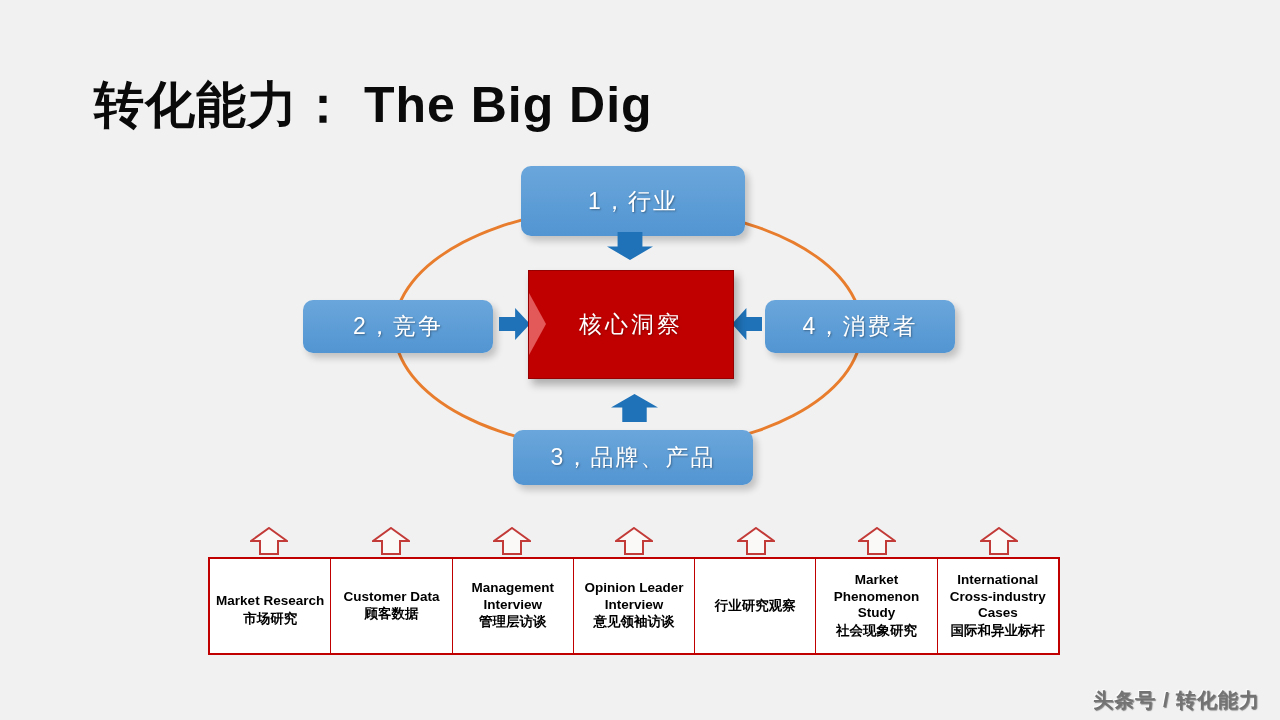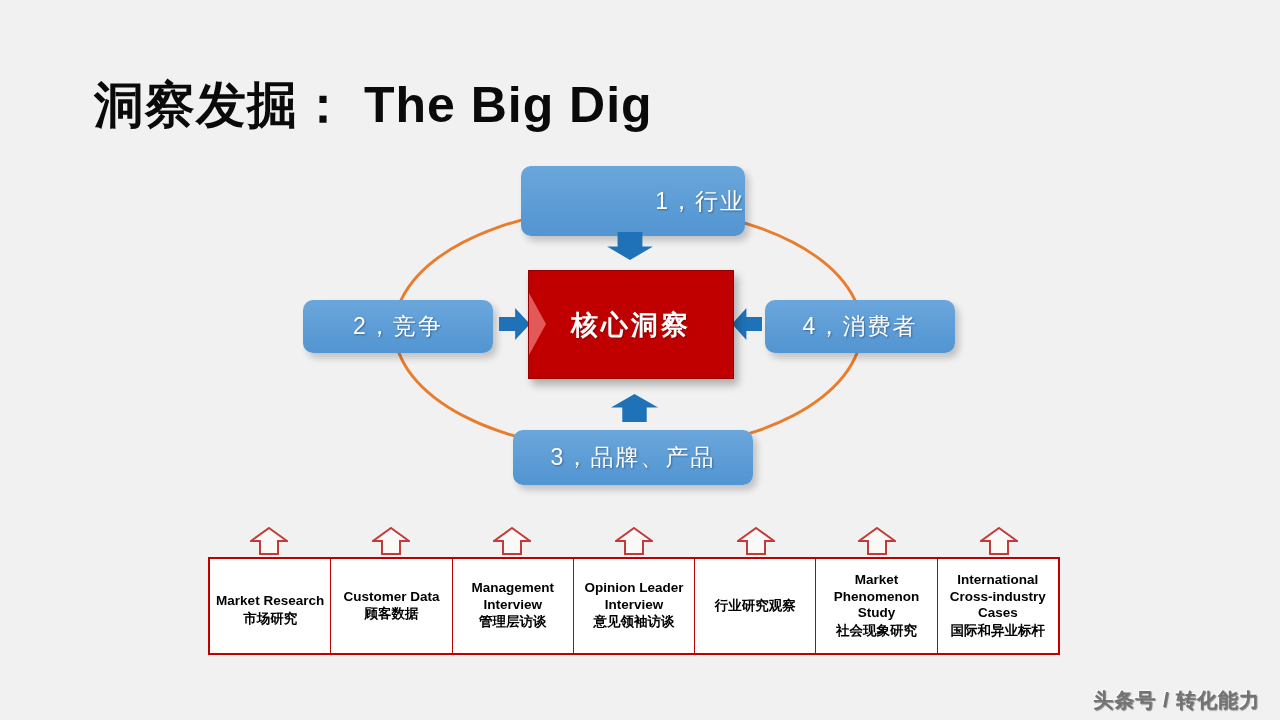--- a/index.html
+++ b/index.html
@@ -33,34 +33,34 @@
   .node{
     position:absolute;z-index:3;
     background:linear-gradient(#6aa6db,#5295d2);
     border-radius:10px;
     box-shadow:4px 5px 7px rgba(0,0,0,0.20);
     display:flex;align-items:center;justify-content:center;
     color:#ffffff;font-size:23px;letter-spacing:2px;
     text-shadow:1px 1px 2px rgba(0,0,0,0.35);
     white-space:nowrap;
   }
-  .node-top{left:521px;top:166px;width:224px;height:70px;justify-content:flex-end;}
+  .node-top{left:521px;top:166px;width:224px;height:70px;}
   .node-left{left:303px;top:300px;width:190px;height:53px;}
   .node-right{left:765px;top:300px;width:190px;height:53px;}
   .node-bottom{left:513px;top:430px;width:240px;height:55px;}
   
   .core-box{
     position:absolute;left:528px;top:270px;width:204px;height:107px;
     background:#c00000;border:1px solid #960000;
     box-shadow:4px 6px 8px rgba(0,0,0,0.28);
     display:flex;align-items:center;justify-content:center;
     z-index:4;
   }
   .core-box span{
-    color:#ffffff;font-size:27px;font-weight:700;letter-spacing:3px;
+    color:#ffffff;font-size:23px;font-weight:400;letter-spacing:3px;
     text-shadow:1px 1px 2px rgba(0,0,0,0.3);
     white-space:nowrap;
   }
   .core-chevron{
     position:absolute;left:529px;top:293px;width:17px;height:62px;
     background:rgba(255,160,160,0.55);
     clip-path:polygon(0 0,100% 50%,0 100%);
     z-index:5;
   }
   
@@ -119,21 +119,21 @@
     text-shadow:1px 1px 1px rgba(90,90,90,0.75),-1px -1px 1px #ffffff;
     letter-spacing:1px;
     white-space:nowrap;
   }
 </style>
 </head>
 <body>
 
 <div class="slide">
 
-  <h1 class="slide-title">洞察发掘： The Big Dig</h1>
+  <h1 class="slide-title">转化能力： The Big Dig</h1>
 
   <div class="cycle-ellipse"></div>
 
   <div class="node node-top">
     <span>1，行业</span>
   </div>
   <div class="node node-left">
     <span>2，竞争</span>
   </div>
   <div class="node node-bottom">

